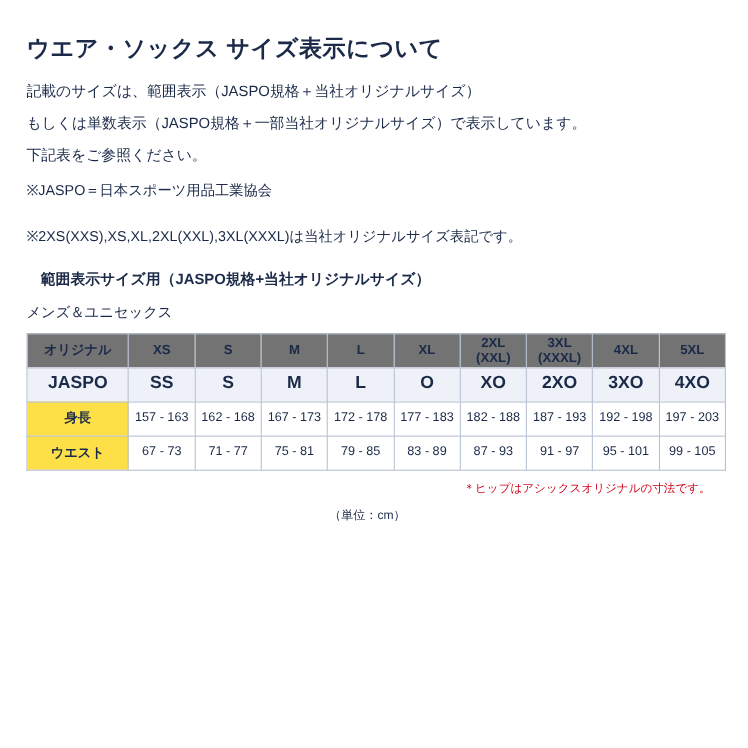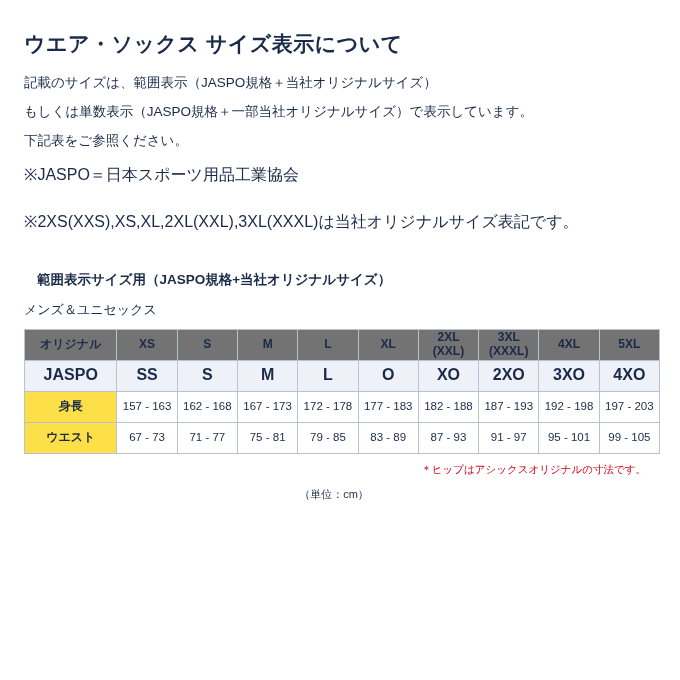--- a/index.html
+++ b/index.html
@@ -32,29 +32,29 @@
     margin: 0 0 0 2px;
   }
   .intro p {
     margin: 0 0 11px 0;
     font-size: 13.5px;
     line-height: 1.35;
     color: #1b2a48;
   }
   .note {
     margin: 12px 0 0 2px;
-    font-size: 16px;
+    font-size: 13px;
     line-height: 1.5;
     color: #1b2a48;
   }
   .note.second {
     margin-top: 23px;
   }
   .section-head {
-    margin: 37px 0 6px 2px;
+    margin: 20px 0 6px 2px;
     font-size: 13.5px;
     font-weight: bold;
     color: #1b2a48;
     padding-left: 13px;
   }
   .section-sub {
     margin: 12px 0 10px 2px;
     font-size: 13px;
     color: #1b2a48;
   }

